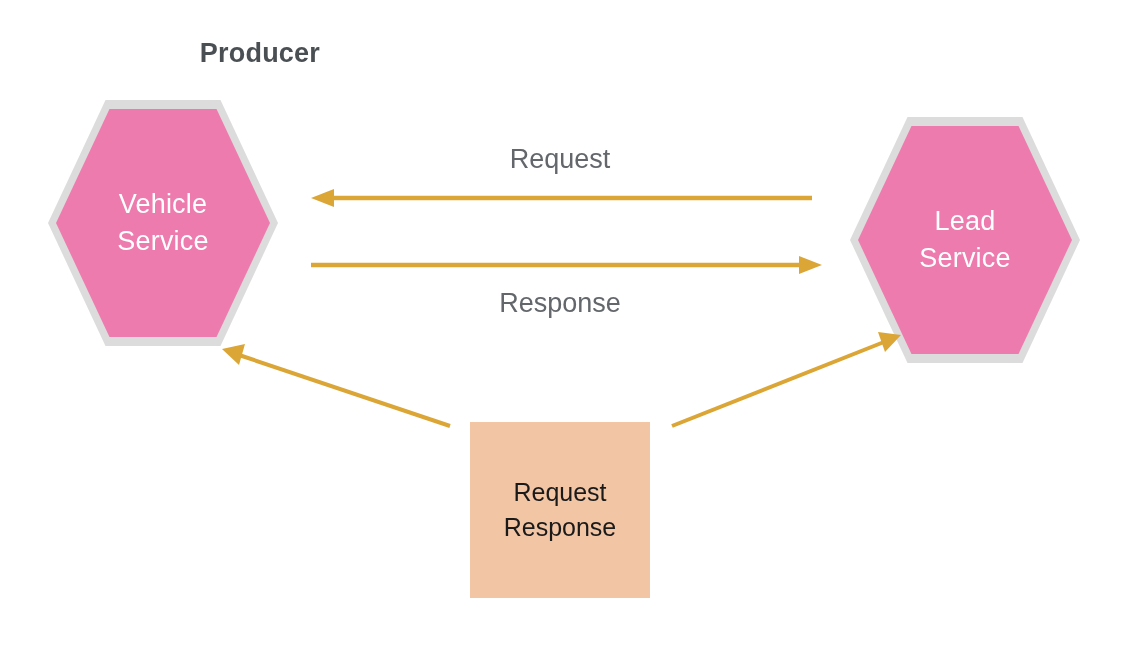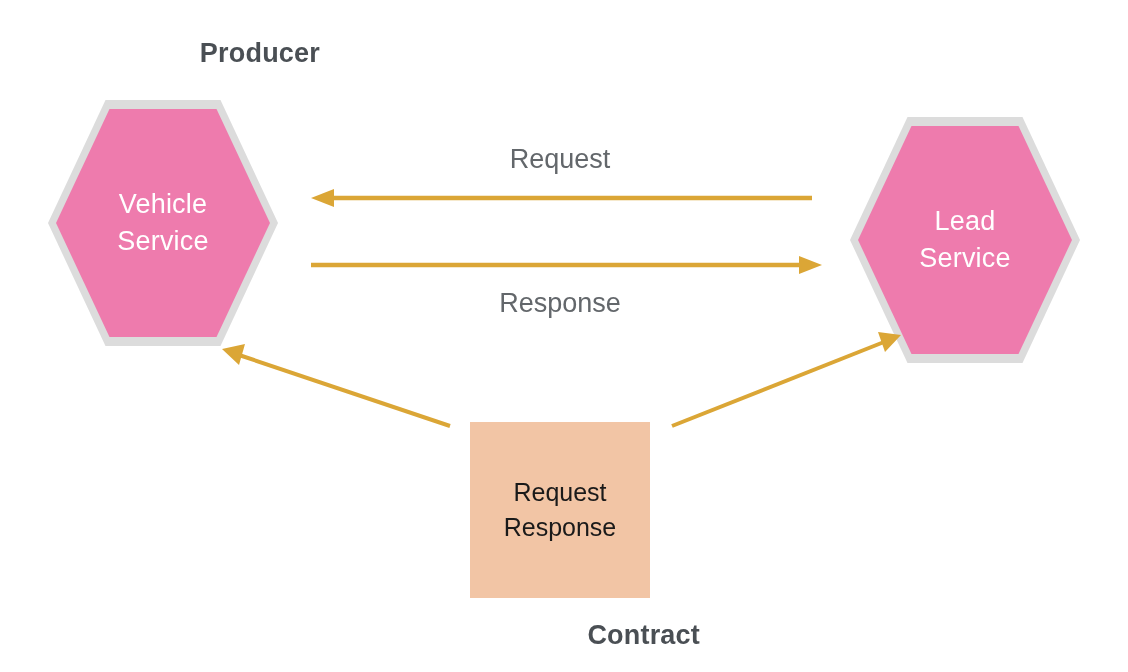--- a/index.html
+++ b/index.html
@@ -120,21 +120,20 @@
   }
 </style>
 </head>
 <body>
 
 <div id="canvas">
 
   <div class="role-caption" id="caption-producer">Producer</div>
 
 
-  <div class="role-caption" id="caption-contract">Contract</div>
 
   <div class="hex-node" id="hex-producer">
     <div class="hex-outer"></div>
     <div class="hex-inner"></div>
     <div class="hex-label">
       <span>Vehicle</span>
       <span>Service</span>
     </div>
   </div>
 

